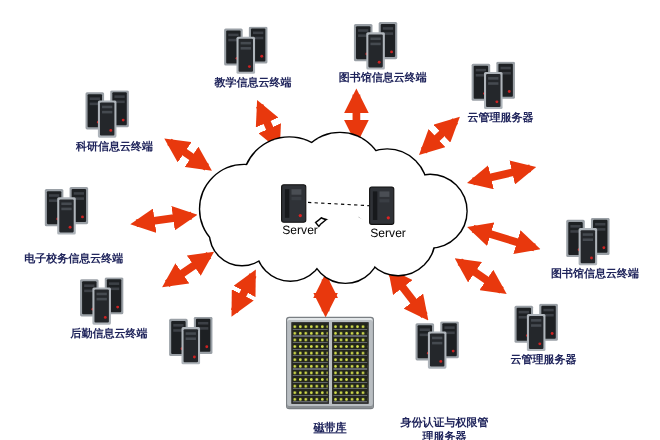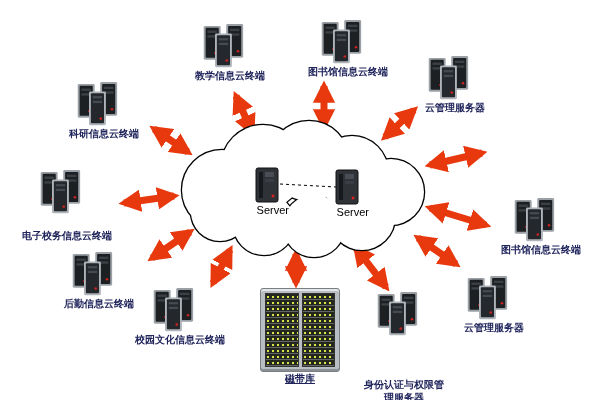--- a/index.html
+++ b/index.html
@@ -182,31 +182,30 @@
     <svg class="cluster-icon" viewBox="0 0 64 48">
         <use href="#pc-cluster"></use>
       </svg>
     <div class="node-label">云管理服务器</div>
   </div>
 
   <div class="node" style="left:116px;top:288px;width:128px;">
     <svg class="cluster-icon" viewBox="0 0 64 48">
         <use href="#pc-cluster"></use>
       </svg>
-    <div class="node-label">校园文化信息云终端</div>
   </div>
 
   <div class="node" style="left:352px;top:292px;width:104px;">
     <svg class="cluster-icon" viewBox="0 0 64 48">
         <use href="#pc-cluster"></use>
       </svg>
     <div class="node-label" style="max-width:80px;margin-top:42px;">身份认证与权限管理服务器</div>
   </div>
 
-  <div class="node" style="left:254px;top:288px;width:92px;">
+  <div class="node" style="left:254px;top:288px;width:92px;gap:11px;">
     <div class="rack">
       <div class="rack-cols">
         <div class="rack-col"></div>
         <div class="rack-col"></div>
       </div>
     </div>
     <div class="node-label rack-label">磁带库</div>
   </div>
 
 </div>

